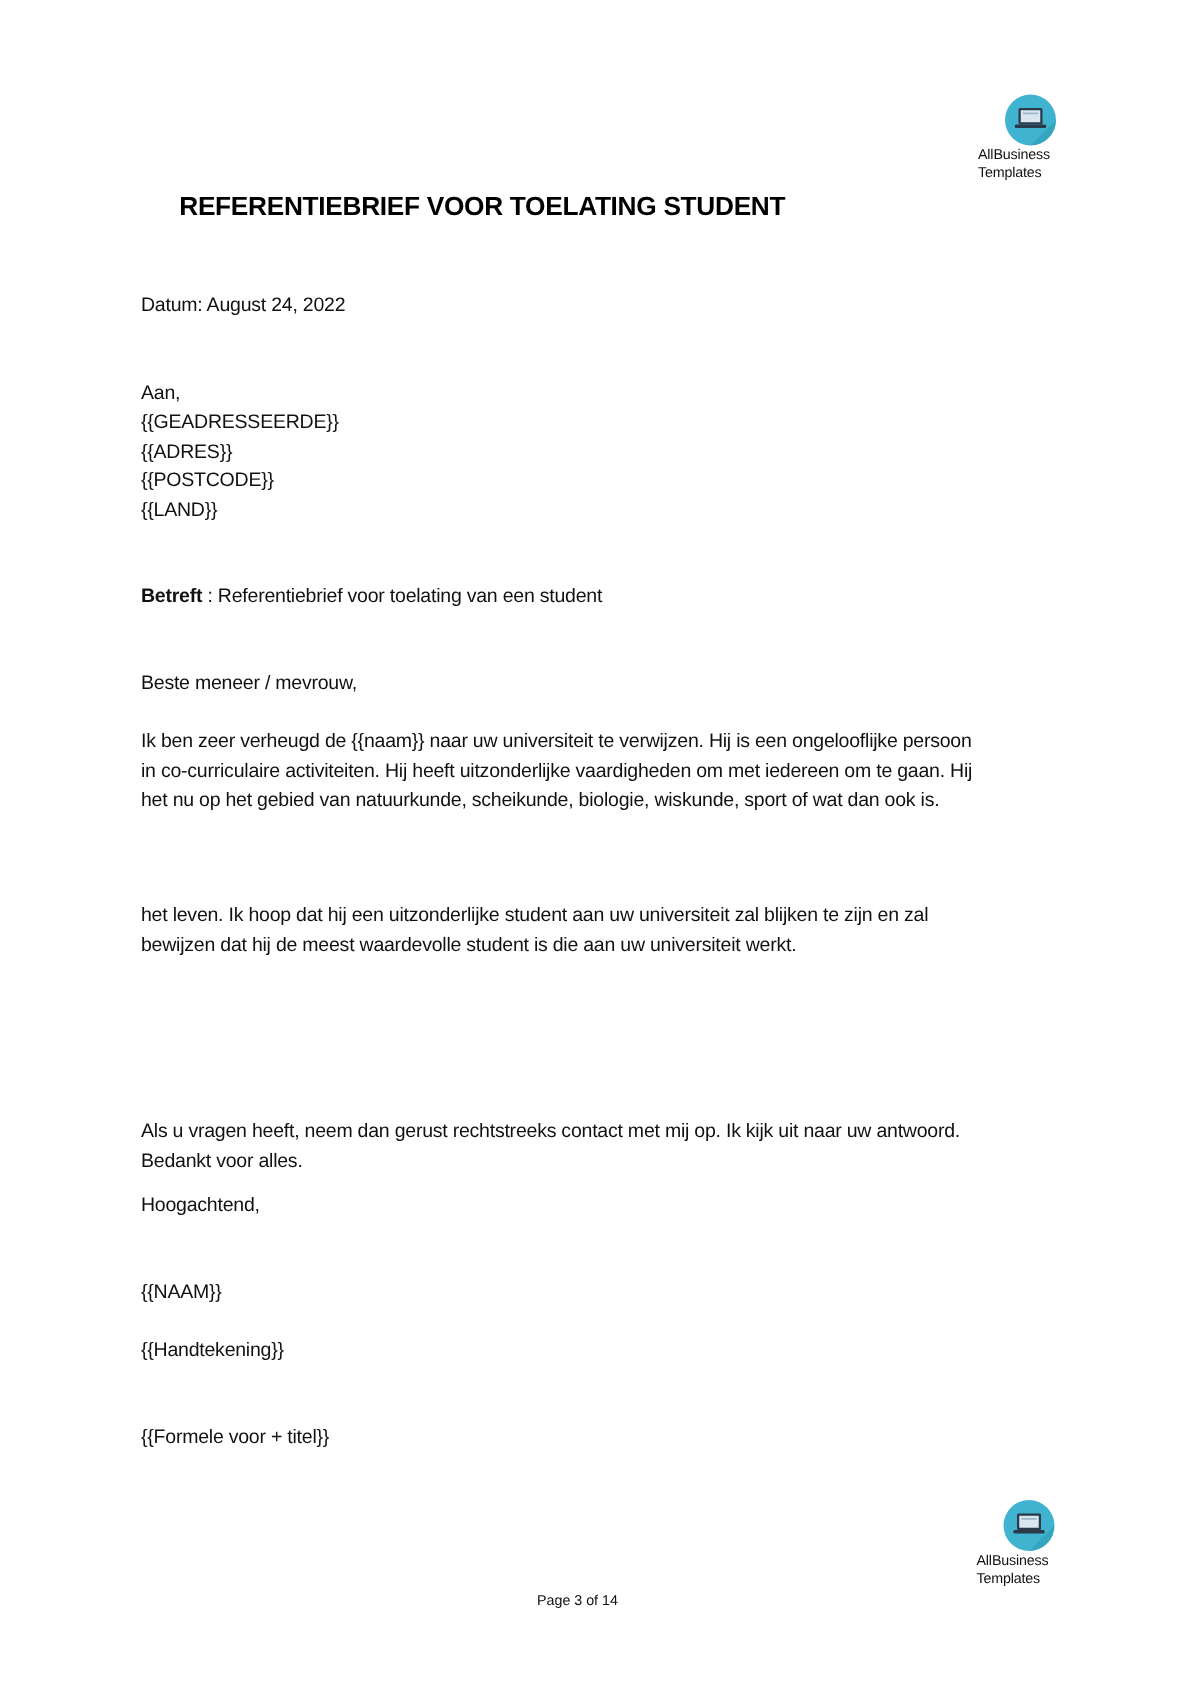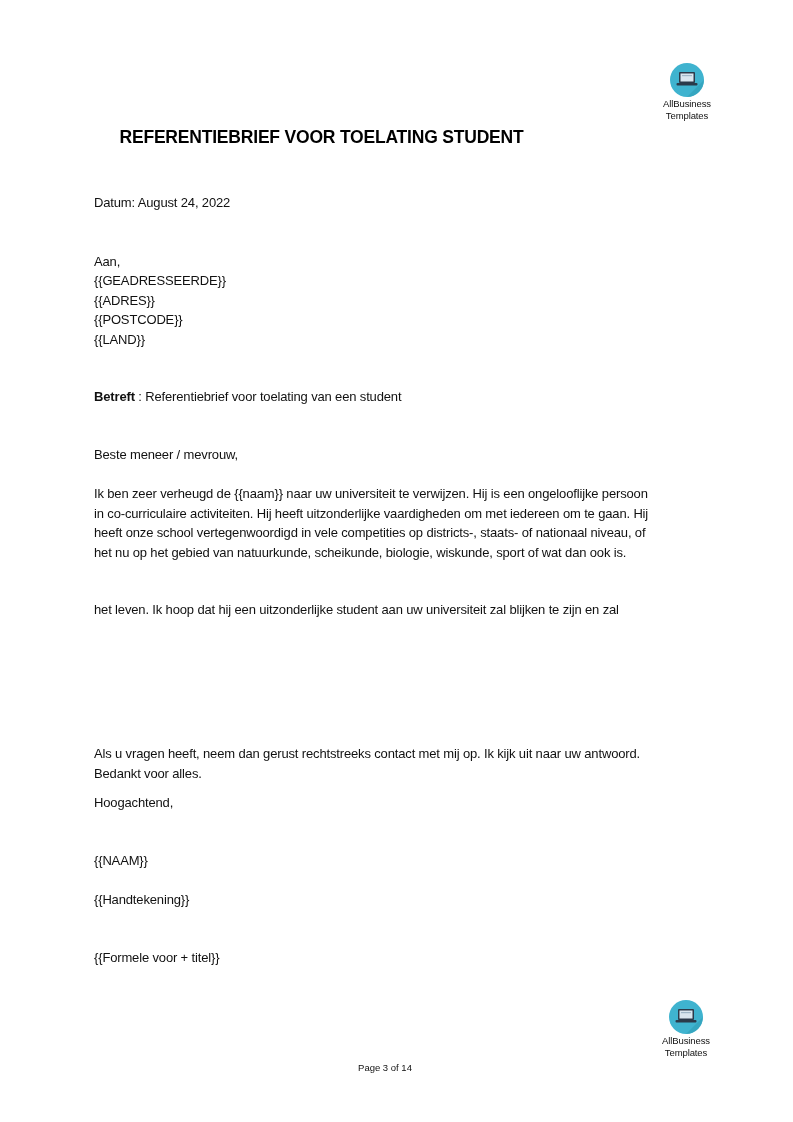--- a/index.html
+++ b/index.html
@@ -2,21 +2,21 @@
 <html><head>
 <meta charset="utf-8">
 <style>
   html, body { margin: 0; padding: 0; background: #ffffff; }
   body {
     width: 793px; height: 1122px; position: relative; overflow: hidden;
     font-family: "Liberation Sans", "DejaVu Sans", sans-serif;
     color: #111111;
   }
   .logo {
-    position: absolute; width: 70px; text-align: center;
+    position: absolute; width: 70px; 
   }
   .logo .circle {
     width: 34px; height: 34px; border-radius: 50%;
     background: #3fb3cf; margin: 0 auto; position: relative; overflow: hidden;
   }
   .logo .circle svg { position: absolute; left: 0; top: 0; }
   .logo .lbl {
     font-size: 9.5px; line-height: 10px; color: #111; margin-top: 2px;
     letter-spacing: -0.1px;
   }
@@ -68,26 +68,26 @@
 
 <div class="txt" style="top:387px;">
   <span class="bold">Betreft</span><span> : Referentiebrief voor toelating van een student</span>
 </div>
 
 <div class="txt" style="top:445px;">Beste meneer / mevrouw,</div>
 
 <div class="txt para" style="top:484px;">
   <span class="ln">Ik ben zeer verheugd de {{naam}} naar uw universiteit te verwijzen. Hij is een ongelooflijke persoon</span>
   <span class="ln">in co-curriculaire activiteiten. Hij heeft uitzonderlijke vaardigheden om met iedereen om te gaan. Hij</span>
-  <span class="ln">heeft onze school vertegenwoordigd in vele competities op districts-, staats- of nationaal niveau, of</span>
   <span class="ln">het nu op het gebied van natuurkunde, scheikunde, biologie, wiskunde, sport of wat dan ook is.</span>
 </div>
 
 <div class="txt para" style="top:600px;">
   <span class="ln">het leven. Ik hoop dat hij een uitzonderlijke student aan uw universiteit zal blijken te zijn en zal</span>
+  <span class="ln">bewijzen dat hij de meest waardevolle student is die aan uw universiteit werkt.</span>
 </div>
 
 <div class="txt para" style="top:697px;margin-top:47px;">
   <span class="ln">Als u vragen heeft, neem dan gerust rechtstreeks contact met mij op.  Ik kijk uit naar uw antwoord.</span>
   <span class="ln">Bedankt voor alles.</span>
 </div>
 
 <div class="txt" style="top:793px;">Hoogachtend,</div>
 
 <div class="txt" style="top:851px;">{{NAAM}}</div>

